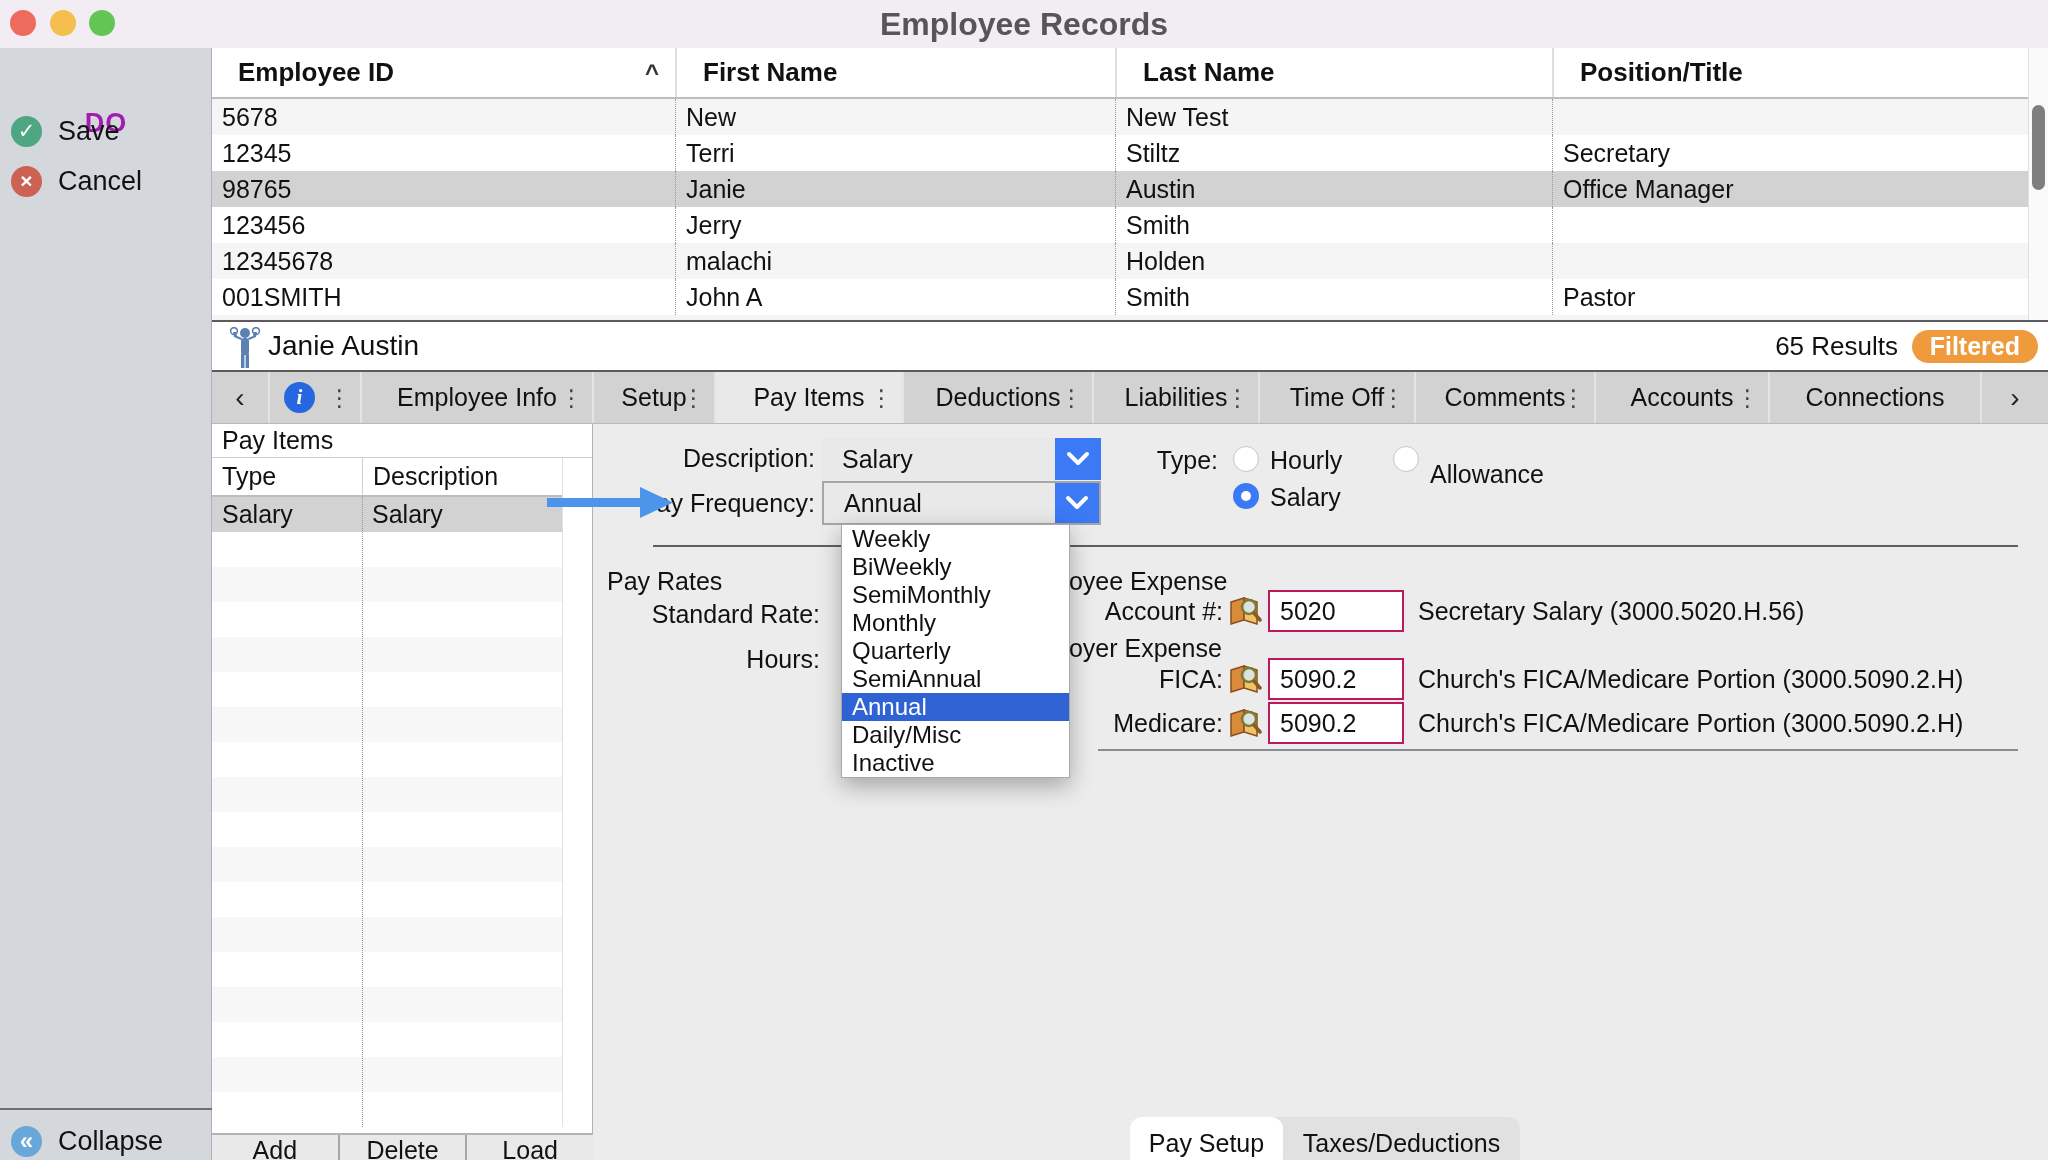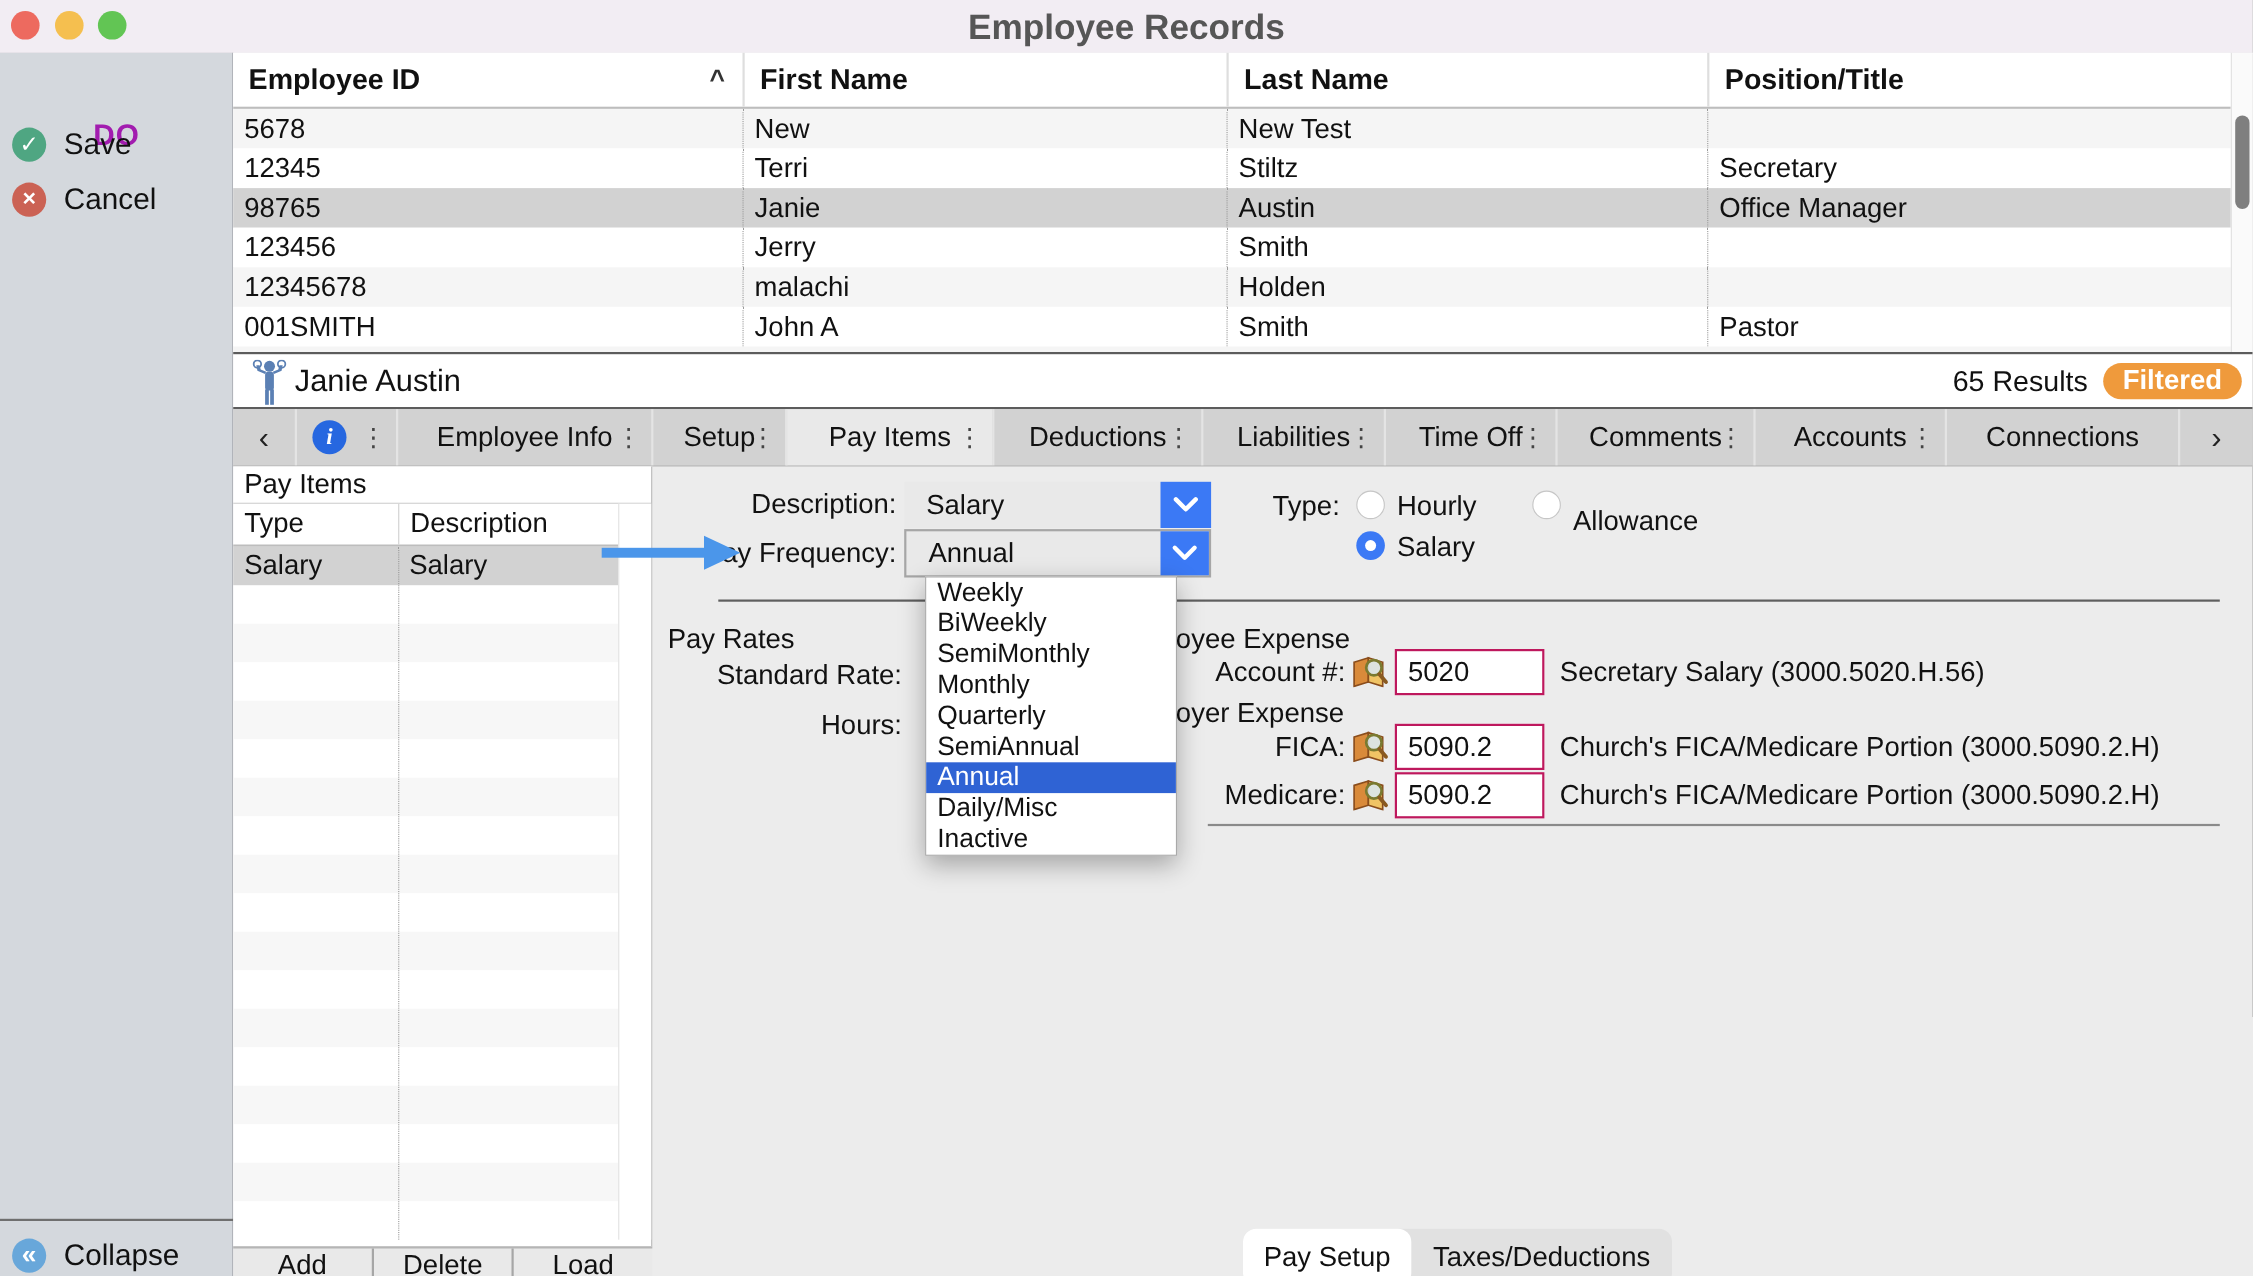--- a/index.html
+++ b/index.html
@@ -15,21 +15,21 @@
   .side-heading{position:absolute;left:0;top:60px;width:212px;text-align:center;font-weight:bold;font-size:27px;color:#a21caf;letter-spacing:1px;}
   .side-action{position:absolute;left:0;width:212px;height:42px;display:flex;align-items:center;}
   .side-icon{width:31px;height:31px;border-radius:50%;margin-left:11px;display:flex;align-items:center;justify-content:center;
              color:#fff;font-size:21px;font-weight:bold;flex:0 0 31px;}
   .side-label{margin-left:16px;font-size:27px;}
   .side-divider{position:absolute;left:0;top:1108px;width:212px;height:2px;background:#6f6f6f;}
   
   .emp-table{position:absolute;left:212px;top:48px;width:1836px;height:272px;background:#fff;}
   .emp-header{position:absolute;left:0;top:0;width:1816px;height:51px;display:flex;align-items:center;
               font-weight:bold;font-size:26px;border-bottom:2px solid #bdbdbd;box-sizing:border-box;background:#fff;}
-  .emp-hcell{height:100%;display:flex;align-items:center;padding-left:14px;box-sizing:border-box;position:relative;}
+  .emp-hcell{height:100%;display:flex;align-items:center;padding-left:26px;box-sizing:border-box;position:relative;}
   .emp-hcell + .emp-hcell{border-left:2px solid #dedede;}
   .sort-glyph{position:absolute;right:16px;font-size:24px;color:#333;font-weight:bold;}
   .emp-row{position:absolute;left:0;width:1816px;height:36px;display:flex;align-items:center;font-size:25px;}
   .emp-cell{height:100%;display:flex;align-items:center;padding-left:10px;box-sizing:border-box;}
   .emp-cell + .emp-cell{border-left:1px dotted #9a9a9a;}
   .r-stripe{background:#f5f5f5;}
   .r-white{background:#ffffff;}
   .r-selected{background:#d2d2d2;}
   .c0{width:463px;}.c1{width:440px;}.c2{width:437px;}.c3{width:476px;}
   .emp-scroll{position:absolute;left:1816px;top:0;width:20px;height:272px;background:#fafafa;border-left:1px solid #e0e0e0;box-sizing:border-box;}

